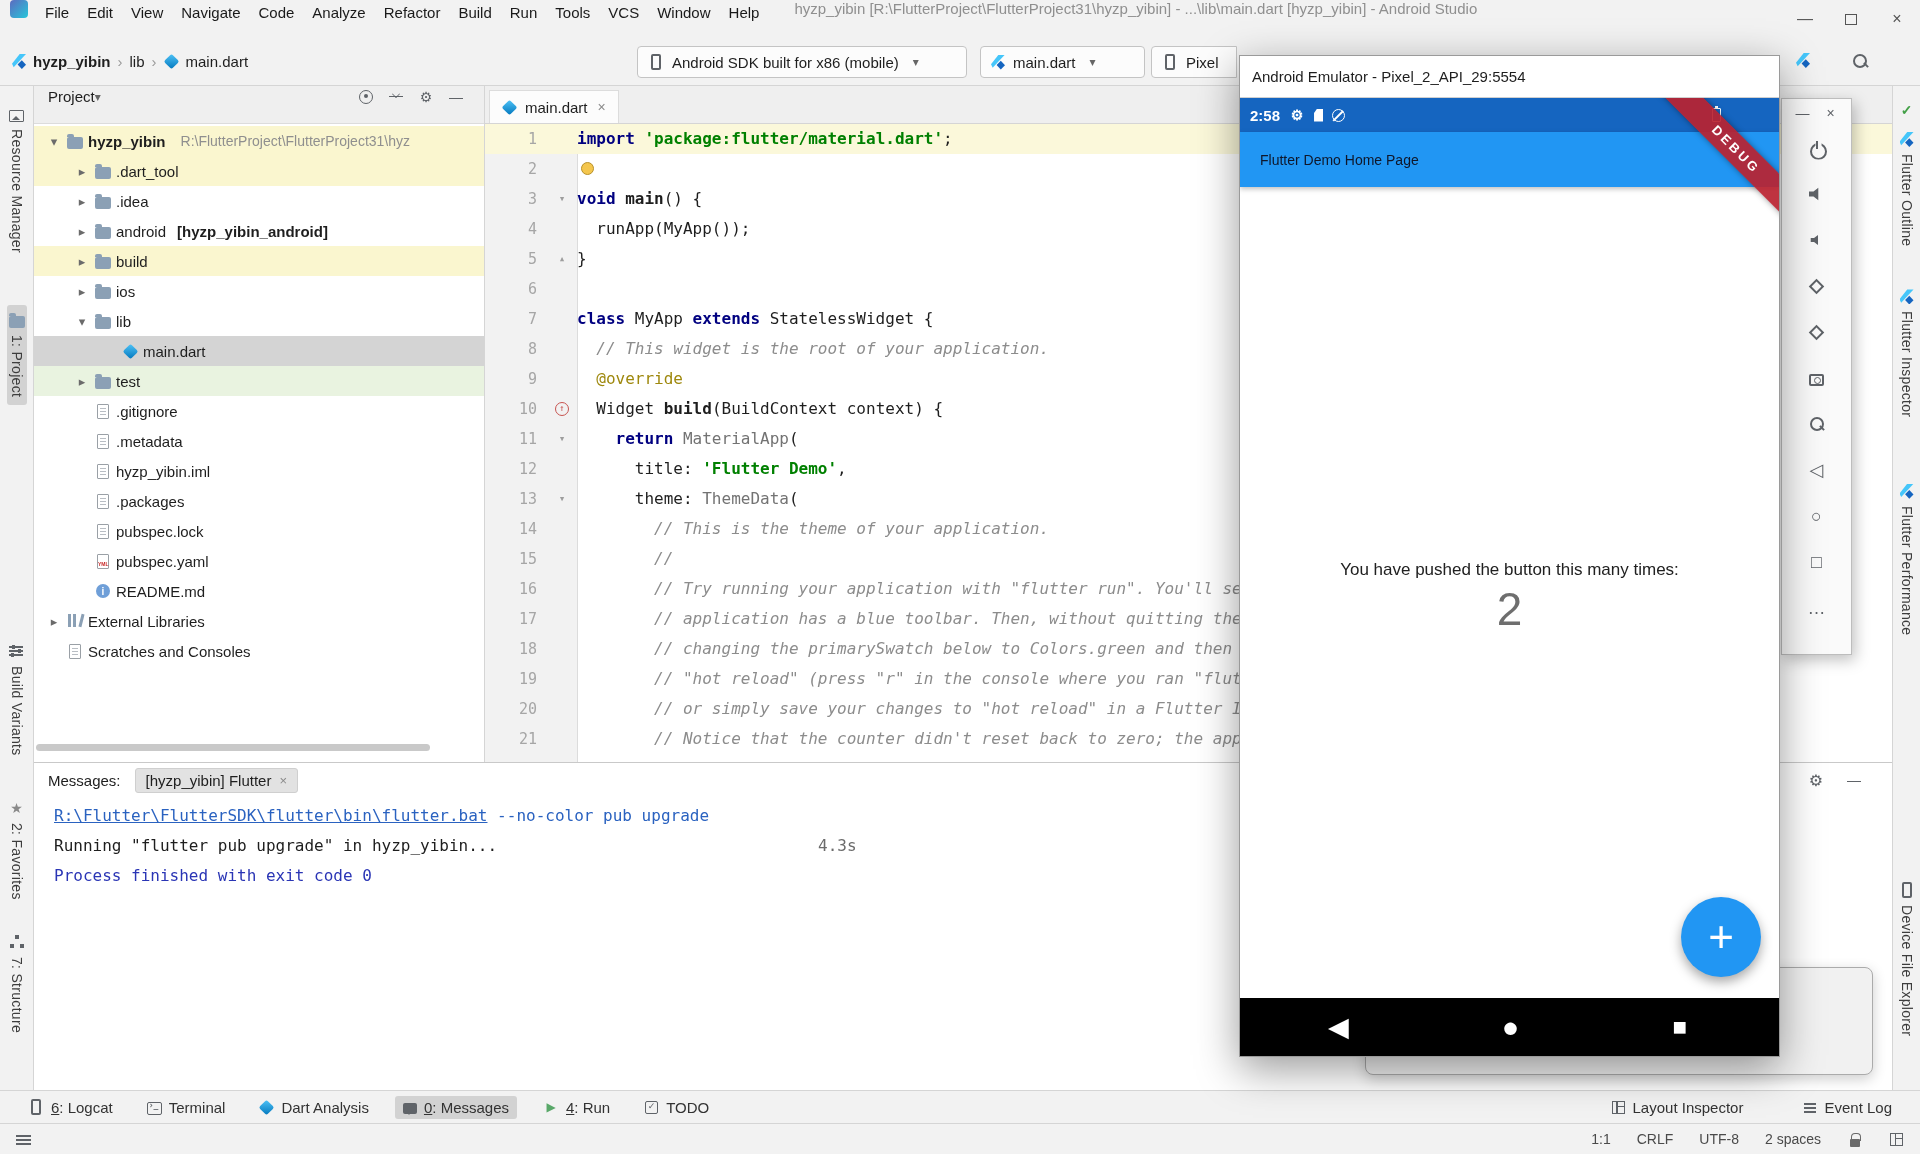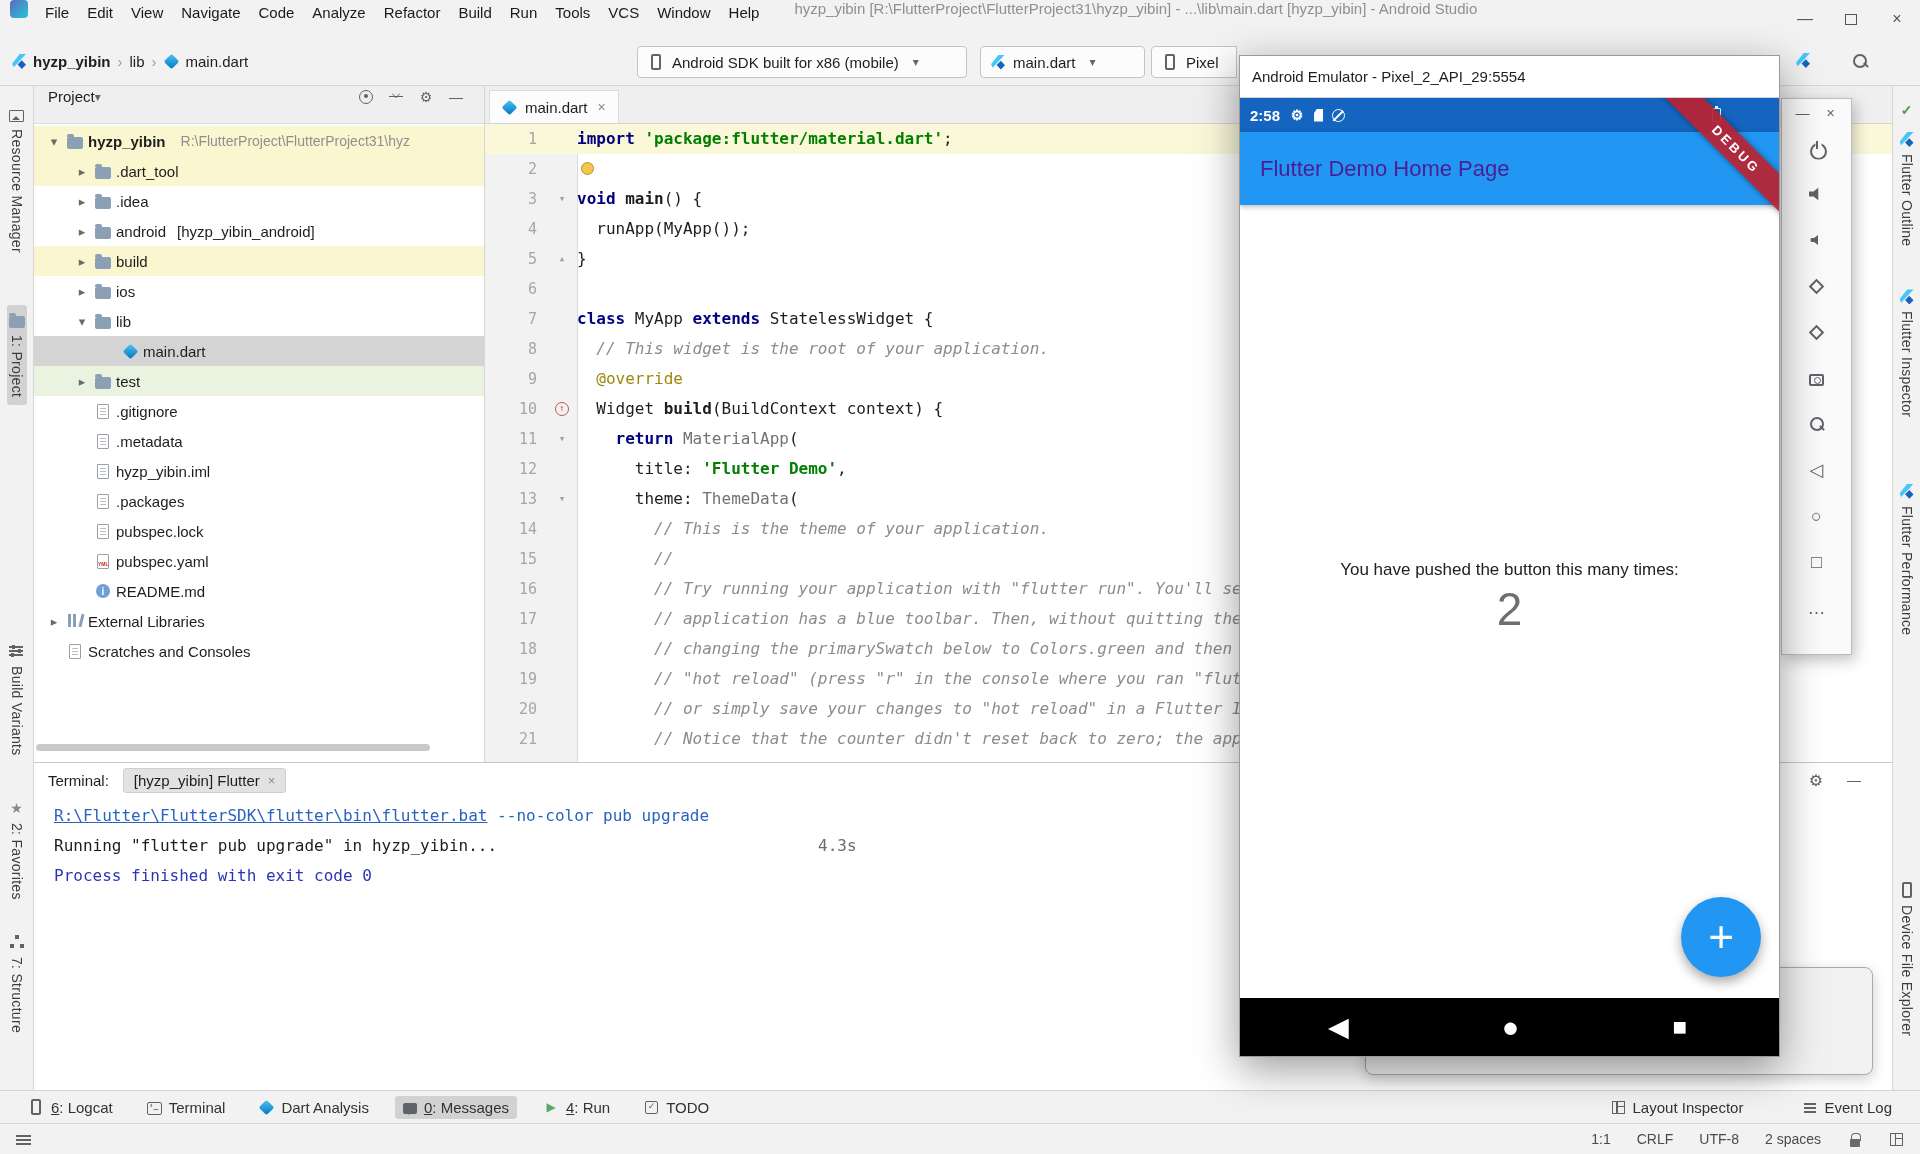--- a/index.html
+++ b/index.html
@@ -104,21 +104,21 @@
 .proj-header{height:38px;background:#efefef;border-bottom:1px solid #dcdcdc;display:flex;align-items:center;gap:0;padding:0 20px 16px 14px}
 .proj-tools{margin-left:auto;display:flex;gap:14px;align-items:center}
 .tree{flex:1;position:relative;overflow:hidden;padding-top:2px}
 .trow{height:30px;display:flex;align-items:center;gap:5px;white-space:nowrap;overflow:hidden}
 .trow.bg-yellow{background:#faf6cf}
 .trow.bg-green{background:#e9f3e0}
 .trow.bg-selected{background:#d4d4d4}
 .caret-cell{width:16px;text-align:center;color:#6b6b6b;font-size:13px;flex:none}
 .tlabel{color:#1e1e1e}
 .textra{color:#8f8f8f;margin-left:10px;font-size:14px}
-.textra-b{font-weight:normal;margin-left:6px}
+.textra-b{font-weight:bold;margin-left:6px}
 .hscroll{position:absolute;left:2px;top:620px;width:394px;height:7px;background:#c9c9c9;border-radius:4px}
 
 
 .editor-col{flex:1;display:flex;flex-direction:column;border-left:1px solid #d5d5d5;min-width:0}
 .tabbar{height:38px;background:#efefef;border-bottom:1px solid #d5d5d5;display:flex;align-items:center;padding-left:4px}
 .tab{height:33px;margin-top:4px;display:flex;align-items:center;gap:8px;padding:0 12px;background:#fcfcfc;border:1px solid #dcdcdc;border-bottom:none}
 .tab .x{color:#8a8a8a;font-size:14px;margin-left:2px}
 .editor{flex:1;position:relative;font-family:"DejaVu Sans Mono",monospace;font-size:16px;overflow:hidden;background:#fff}
 .editor::before{content:"";position:absolute;left:0;top:0;bottom:0;width:92px;background:#f2f2f2;border-right:1px solid #dcdcdc}
 .eline{display:flex;height:30px;line-height:30px;position:relative}
@@ -161,21 +161,21 @@
 
 
 .notif{position:absolute;left:1365px;top:967px;width:508px;height:108px;background:#f1f1f1;border:1px solid #ababab;border-radius:8px;z-index:40;box-shadow:0 4px 14px rgba(0,0,0,.2)}
 
 
 .emu-win{position:absolute;left:1239px;top:55px;width:541px;z-index:50;background:#fff;border:1px solid #9a9a9a;box-shadow:0 12px 40px rgba(0,0,0,.4)}
 .emu-title{height:42px;background:#fff;border-bottom:1px solid #d0d0d0;display:flex;align-items:center;padding-left:12px;font-size:15px;color:#1e1e1e;white-space:nowrap}
 .emu-screen{position:relative;width:100%;height:958px;background:#fff;overflow:hidden}
 .p-status{height:34px;background:#1565c0;display:flex;align-items:center;gap:9px;color:#fff;padding:0 10px;font-size:15px;font-weight:bold}
 .p-status .right{margin-left:auto;margin-right:48px;display:flex;align-items:center}
-.p-appbar{height:73px;background:#2196f3;display:flex;align-items:center;padding-left:20px;color:#4c1d95;font-size:22px;box-shadow:0 2px 5px rgba(0,0,0,.25)}
+.p-appbar{height:55px;background:#2196f3;display:flex;align-items:center;padding-left:20px;color:#0f172a;font-size:14px;box-shadow:0 2px 5px rgba(0,0,0,.25)}
 .ribbon{position:absolute;top:38px;right:-52px;width:190px;height:27px;background:rgba(186,34,48,.92);transform:rotate(45deg);display:flex;align-items:center;justify-content:center;color:#fff;font-weight:bold;font-size:13px;letter-spacing:3px;box-shadow:0 0 6px rgba(0,0,0,.4)}
 .bodytext{position:absolute;top:462px;left:0;right:0;text-align:center;font-size:17px;color:#212121}
 .counter{position:absolute;top:484px;left:0;right:0;text-align:center;font-size:46px;color:#6e6e6e}
 .fab{position:absolute;left:441px;top:799px;width:80px;height:80px;border-radius:50%;background:#2196f3;color:#fff;display:flex;align-items:center;justify-content:center;font-size:44px;box-shadow:0 5px 12px rgba(0,0,0,.35)}
 .p-nav{position:absolute;left:0;right:0;bottom:0;height:58px;background:#000;display:flex;align-items:center;justify-content:space-between;padding:0 92px 0 88px}
 .p-nav span{color:#fff}
 .n1{font-size:27px}.n2{font-size:29px}.n3{font-size:24px}
 .emu-side{position:absolute;left:1781px;top:98px;width:71px;height:557px;background:#fafafa;border:1px solid #bdbdbd;z-index:49;box-shadow:3px 5px 14px rgba(0,0,0,.25);display:flex;flex-direction:column;align-items:center;padding-top:6px}
 .winrow{display:flex;gap:12px;color:#5f6368;font-size:14px;margin-bottom:4px}
 .winrow span{width:16px;text-align:center}
@@ -492,21 +492,21 @@
                 <span class="num">21</span>
                 <span class="mark"></span>
                 <span class="code"><span class="sg-p">        </span><span class="sg-c">// Notice that the counter didn't reset back to zero; the application</span></span>
               </div>
             </div>
         </div>
       </div>
 
       <div class="messages">
         <div class="mhead">
-          <span>Terminal:</span>
+          <span>Messages:</span>
           <div class="mtab">
             <span>[hyzp_yibin] Flutter</span>
             <span class="x">×</span>
           </div>
           <div class="mtools">
             <span class="ic g" style="font-size:16px">⚙</span>
             <span class="ic g">—</span>
           </div>
         </div>
         <div class="console" id="console">

